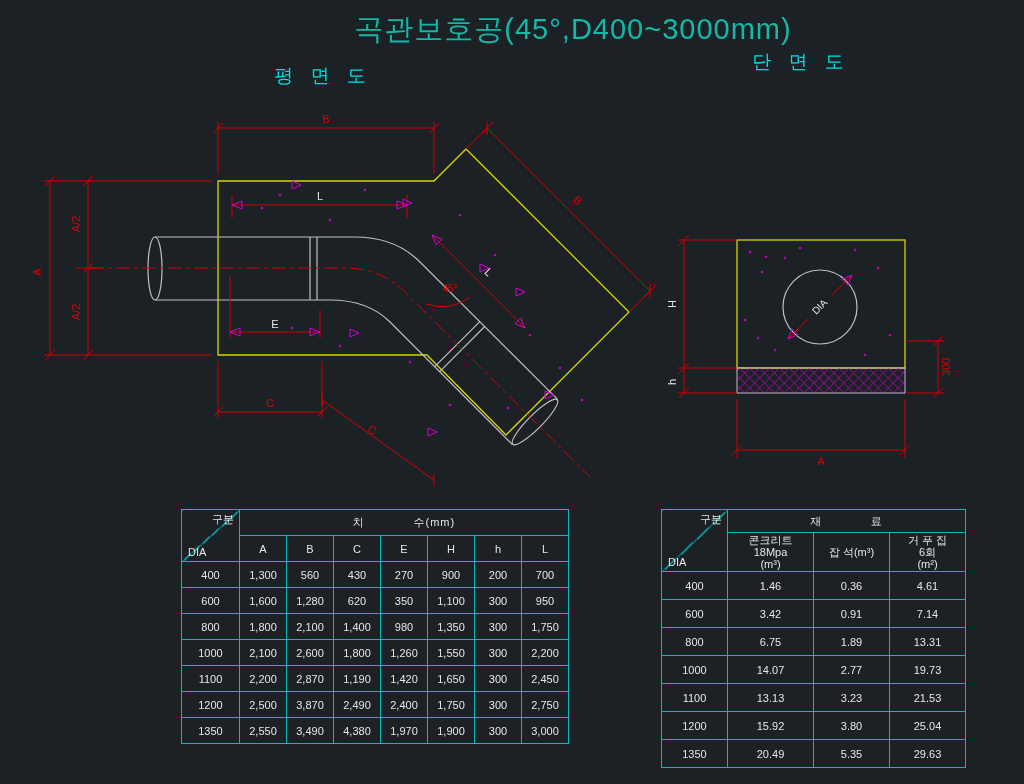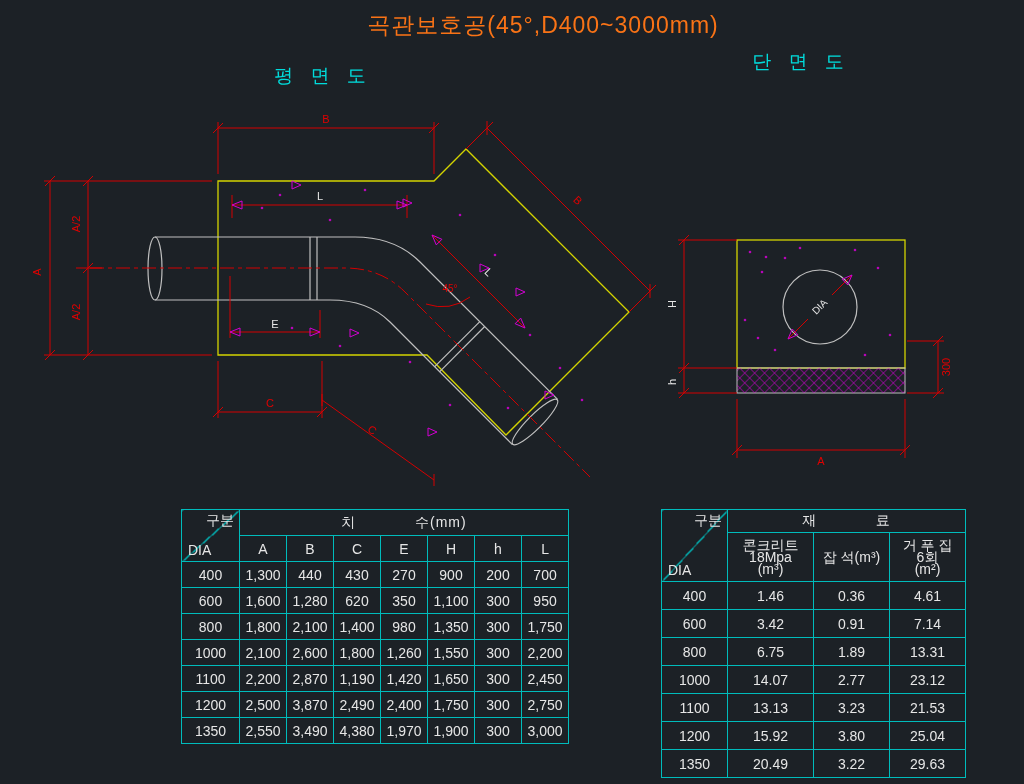--- a/index.html
+++ b/index.html
@@ -3,44 +3,44 @@
 <meta charset="utf-8">
 <style>
   html,body{margin:0;padding:0;}
   body{
     width:1024px;height:784px;position:relative;overflow:hidden;
     background:#1c2126;
     font-family:"Liberation Sans", sans-serif;
   }
   .abs{position:absolute;}
   .title{
-    color:#f97316;font-size:23px;letter-spacing:1px;white-space:nowrap;
-    left:543px;top:10px;transform:translateX(-50%);
+    color:#14b8a6;font-size:29px;letter-spacing:1px;white-space:nowrap;
+    left:573px;top:10px;transform:translateX(-50%);
   }
   .view-heading{
     color:#00dcdc;font-size:19px;letter-spacing:6px;white-space:nowrap;
     transform:translateX(-50%);
   }
   #plan-heading{left:323px;top:63px;}
   #section-heading{left:801px;top:49px;}
   svg.drawing{position:absolute;overflow:visible;}
 
   table.cad{
     position:absolute;border-collapse:collapse;table-layout:fixed;
-    color:#e6e6e6;font-size:14px;padding-left:16px;
+    color:#e6e6e6;font-size:11px;padding-left:16px;
   }
   .cad th,.cad td{
     border:1px solid #00bcbc;text-align:center;vertical-align:middle;
     padding:0 2px;font-weight:normal;overflow:hidden;
   }
   #dim-table{left:181px;top:509px;width:387px;}
   #dim-table tr{height:26px;}
   #mat-table{left:661px;top:509px;width:304px;}
   #mat-table tr.r1{height:23px;}
-  #mat-table tr.r2{height:49px;}
+  #mat-table tr.r2{height:39px;}
   #mat-table tbody tr{height:28px;}
   th.group{white-space:pre;letter-spacing:1px;margin-top:44px;}
   th.mathead{white-space:pre-line;line-height:12px;}
   th.corner{
     position:relative;padding:0;
     background-image:linear-gradient(to bottom right,
       transparent calc(50% - 0.6px), #00bcbc calc(50% - 0.6px),
       #00bcbc calc(50% + 0.6px), transparent calc(50% + 0.6px));
   }
   th.corner .c-top{position:absolute;top:2px;right:5px;}
@@ -274,21 +274,21 @@
       <th>E</th>
       <th>H</th>
       <th>h</th>
       <th>L</th>
     </tr>
   </thead>
   <tbody id="dim-tbody">
       <tr>
         <td>400</td>
         <td>1,300</td>
-        <td>440</td>
+        <td>560</td>
         <td>430</td>
         <td>270</td>
         <td>900</td>
         <td>200</td>
         <td>700</td>
       </tr>
       <tr>
         <td>600</td>
         <td>1,600</td>
         <td>1,280</td>
@@ -392,34 +392,34 @@
       <tr>
         <td>800</td>
         <td>6.75</td>
         <td>1.89</td>
         <td>13.31</td>
       </tr>
       <tr>
         <td>1000</td>
         <td>14.07</td>
         <td>2.77</td>
-        <td>23.12</td>
+        <td>19.73</td>
       </tr>
       <tr>
         <td>1100</td>
         <td>13.13</td>
         <td>3.23</td>
         <td>21.53</td>
       </tr>
       <tr>
         <td>1200</td>
         <td>15.92</td>
         <td>3.80</td>
         <td>25.04</td>
       </tr>
       <tr>
         <td>1350</td>
         <td>20.49</td>
-        <td>3.22</td>
+        <td>5.35</td>
         <td>29.63</td>
       </tr>
     </tbody>
 </table>
 
 </body></html>

